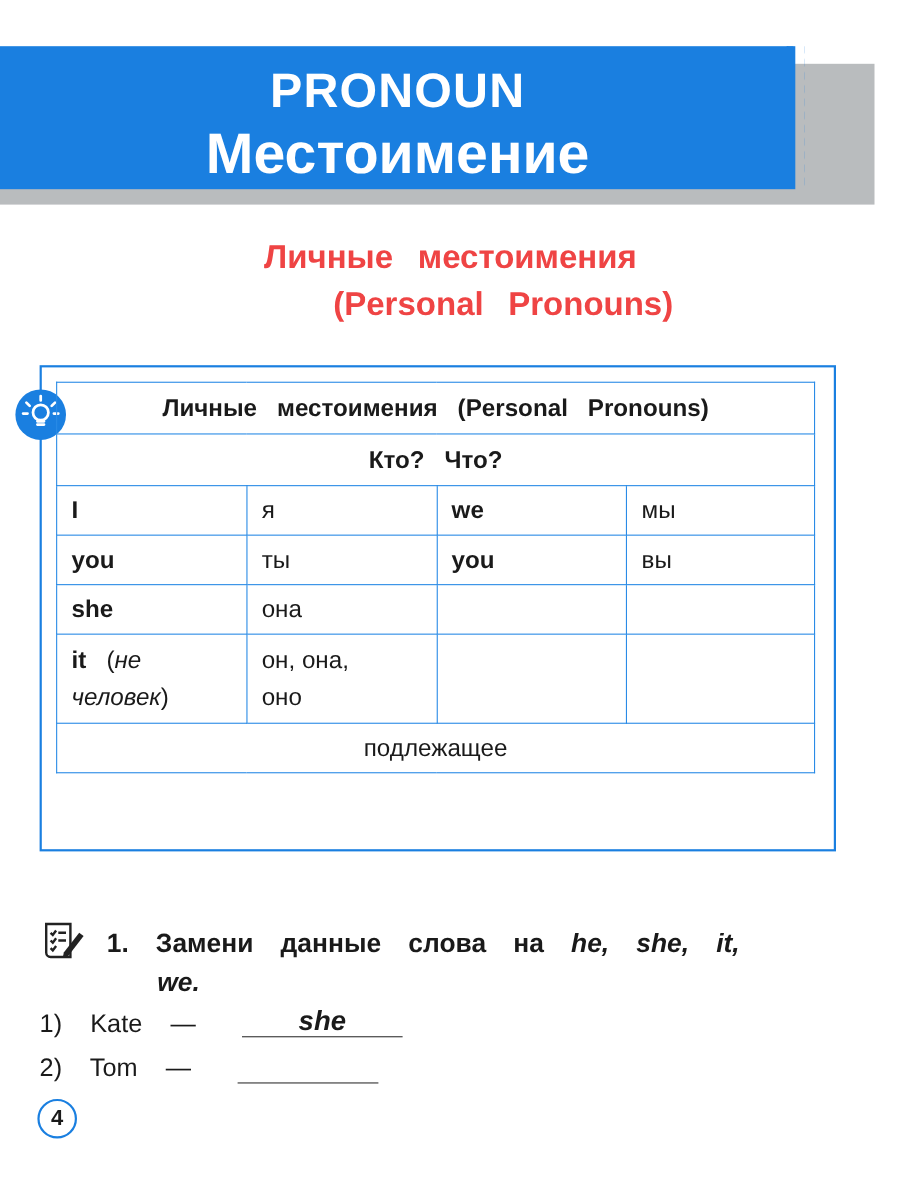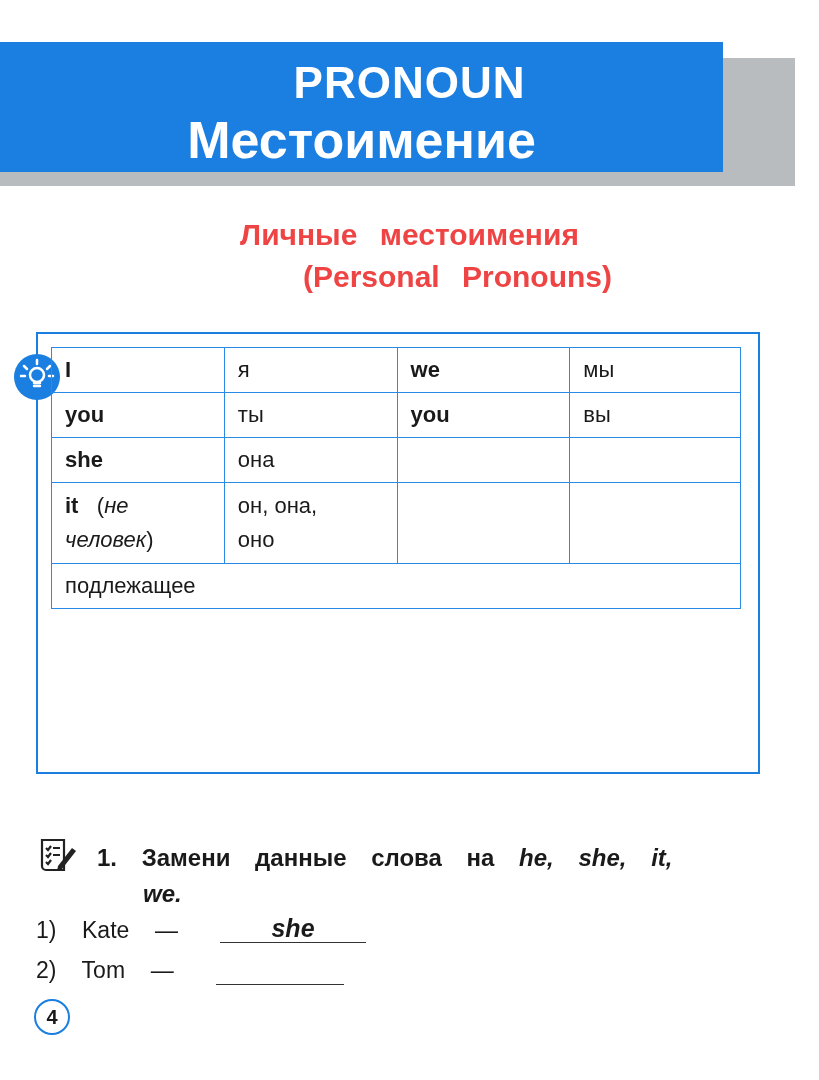--- a/index.html
+++ b/index.html
@@ -4,30 +4,30 @@
 <style>
   html, body { margin:0; padding:0; }
   body { width:819px; height:1080px; background:#ffffff; position:relative; overflow:hidden;
          font-family:"Liberation Sans", sans-serif; color:#1a1a1a; }
   .banner-shadow { position:absolute; left:0; top:58px; width:795px; height:128px; background:#b9bcbe; }
   .banner { position:absolute; left:0; top:42px; width:723px; height:130px; background:#1a7fe0;
             text-align:center; color:#fff; }
   .banner-zig { position:absolute; left:715px; top:42px; width:16px; height:130px;
                 background: linear-gradient(135deg, #1a7fe0 25%, transparent 25%) 0 0/16px 12px,
                             linear-gradient(45deg, #1a7fe0 25%, transparent 25%) 0 6px/16px 12px; }
-  .banner .t1 { position:absolute; left:0; width:100%; top:16px; font-size:44px; font-weight:bold; letter-spacing:1px;margin-left:48px; }
+  .banner .t1 { position:absolute; left:0; width:100%; top:16px; font-size:44px; font-weight:bold; letter-spacing:1px; }
   .banner .t2 { position:absolute; left:0; width:100%; top:68px; font-size:52px; font-weight:bold; }
   .subtitle { position:absolute; left:0; width:819px; text-align:center; color:#ef4444; font-weight:bold;
               font-size:30px; line-height:42px; word-spacing:14px; }
   .outer { position:absolute; left:36px; top:332px; width:720px; height:438px; border:2px solid #1a7fe0; }
   table { position:absolute; left:51px; top:347px; width:690px; border-collapse:collapse; }
   td { border:1.5px solid #2a8be6; font-size:22px; padding:0 13px; height:44px; vertical-align:middle; }
   td.b { font-weight:bold; }
   td.hdr { text-align:center; font-weight:bold; word-spacing:12px; height:46px; }
-  td.c { }
+  td.c { text-align:center; }
   td.tall { height:80px; line-height:34px; }
   .bulb { position:absolute; left:14px; top:354px; width:46px; height:46px; border-radius:50%; background:#1a7fe0; }
   .ex { position:absolute; font-size:24px; }
   .ex-title { left:97px; top:840px; font-weight:bold; word-spacing:18px; width:640px; line-height:36px; }
   .ex-title i { font-style:italic; }
   .item { left:36px; font-size:23px; }
   .blank { position:absolute; border-bottom:1.5px solid #333; height:28px; text-align:center; font-style:italic; font-weight:bold; }
   .pagenum { position:absolute; left:34px; top:999px; width:32px; height:32px; border:2.5px solid #1a7fe0; border-radius:50%;
              text-align:center; line-height:32px; font-weight:bold; font-size:20px; }
 </style>
@@ -56,20 +56,26 @@
 </div>
 
 <table>
   <colgroup>
       <col style="width:173px">
       <col style="width:173px">
       <col style="width:173px">
       <col style="width:171px">
     </colgroup>
   <tbody>
+      <tr>
+        <td colspan="4" class="hdr">Личные местоимения (Personal Pronouns)</td>
+      </tr>
+  <tr>
+        <td colspan="4" class="hdr">Кто? Что?</td>
+      </tr>
   <tr>
     <td class="b">I</td>
     <td>я</td>
     <td class="b">we</td>
     <td>мы</td>
   </tr>
   <tr>
     <td class="b">you</td>
     <td>ты</td>
     <td class="b">you</td>

